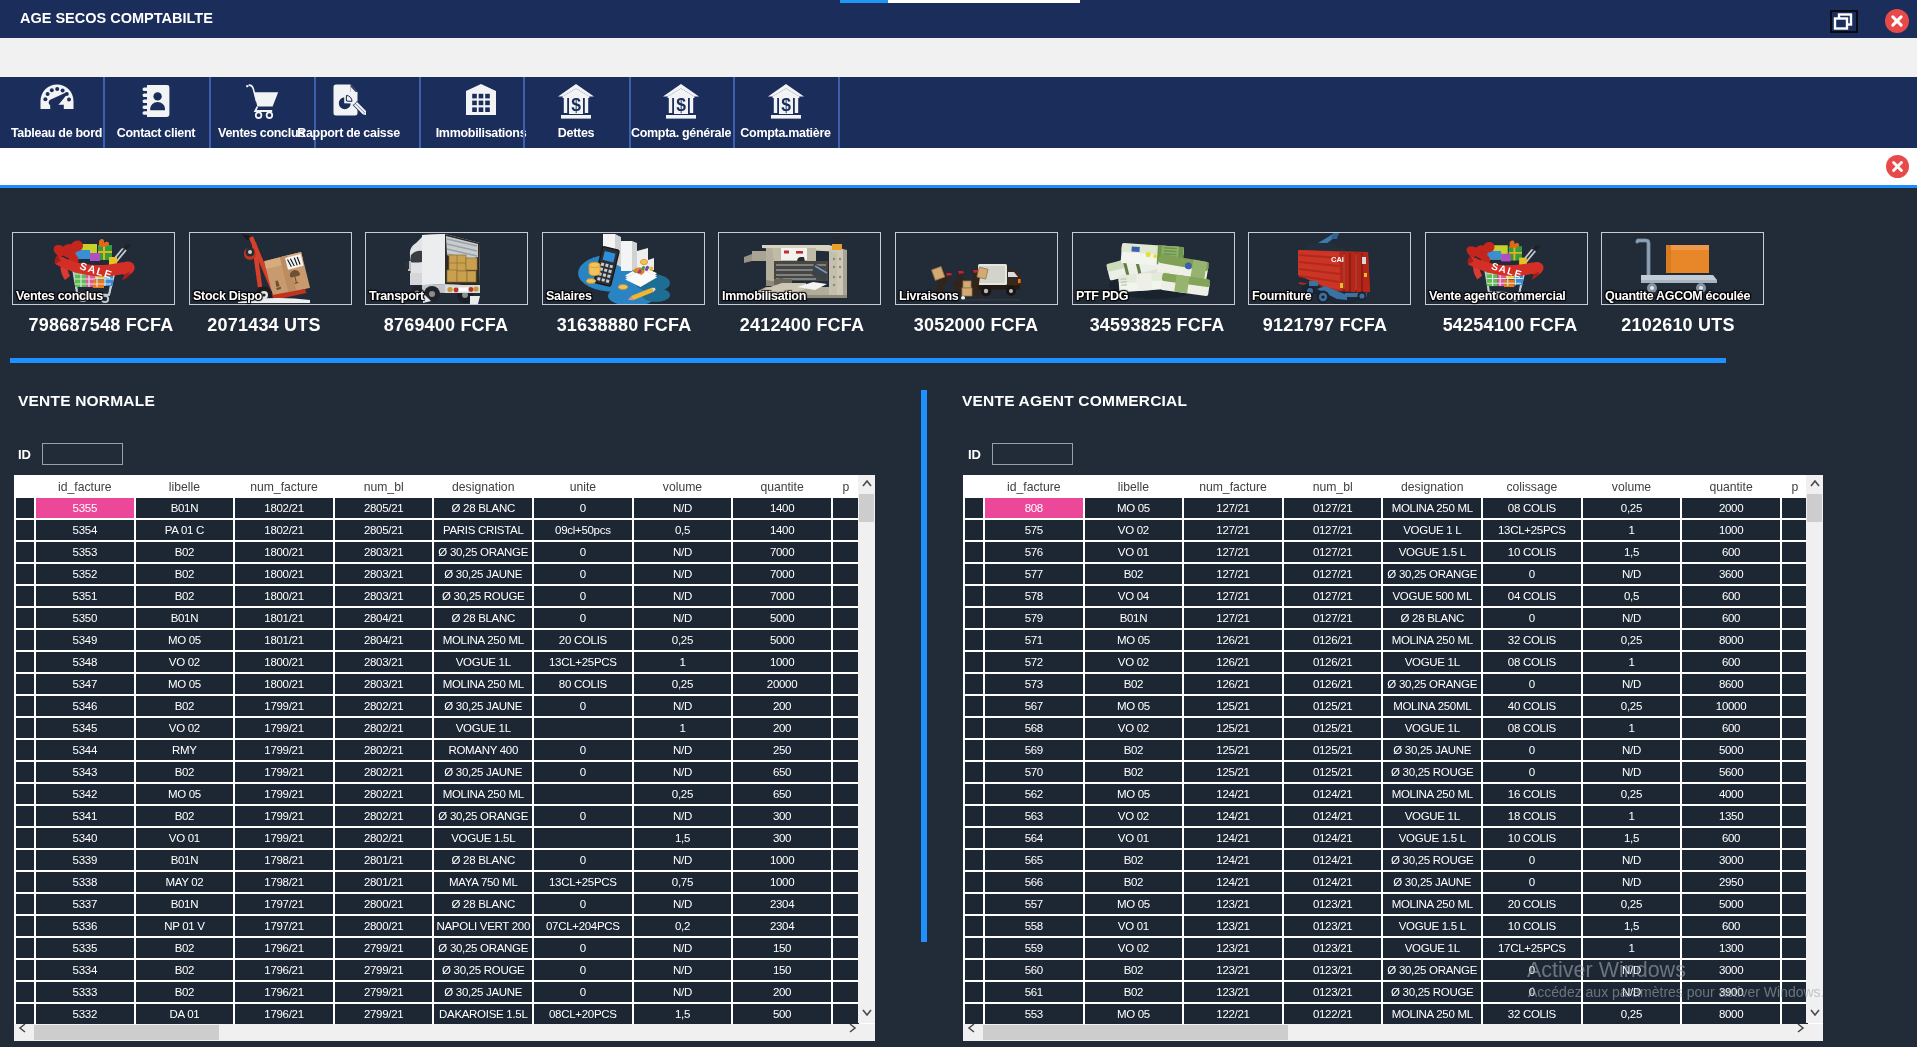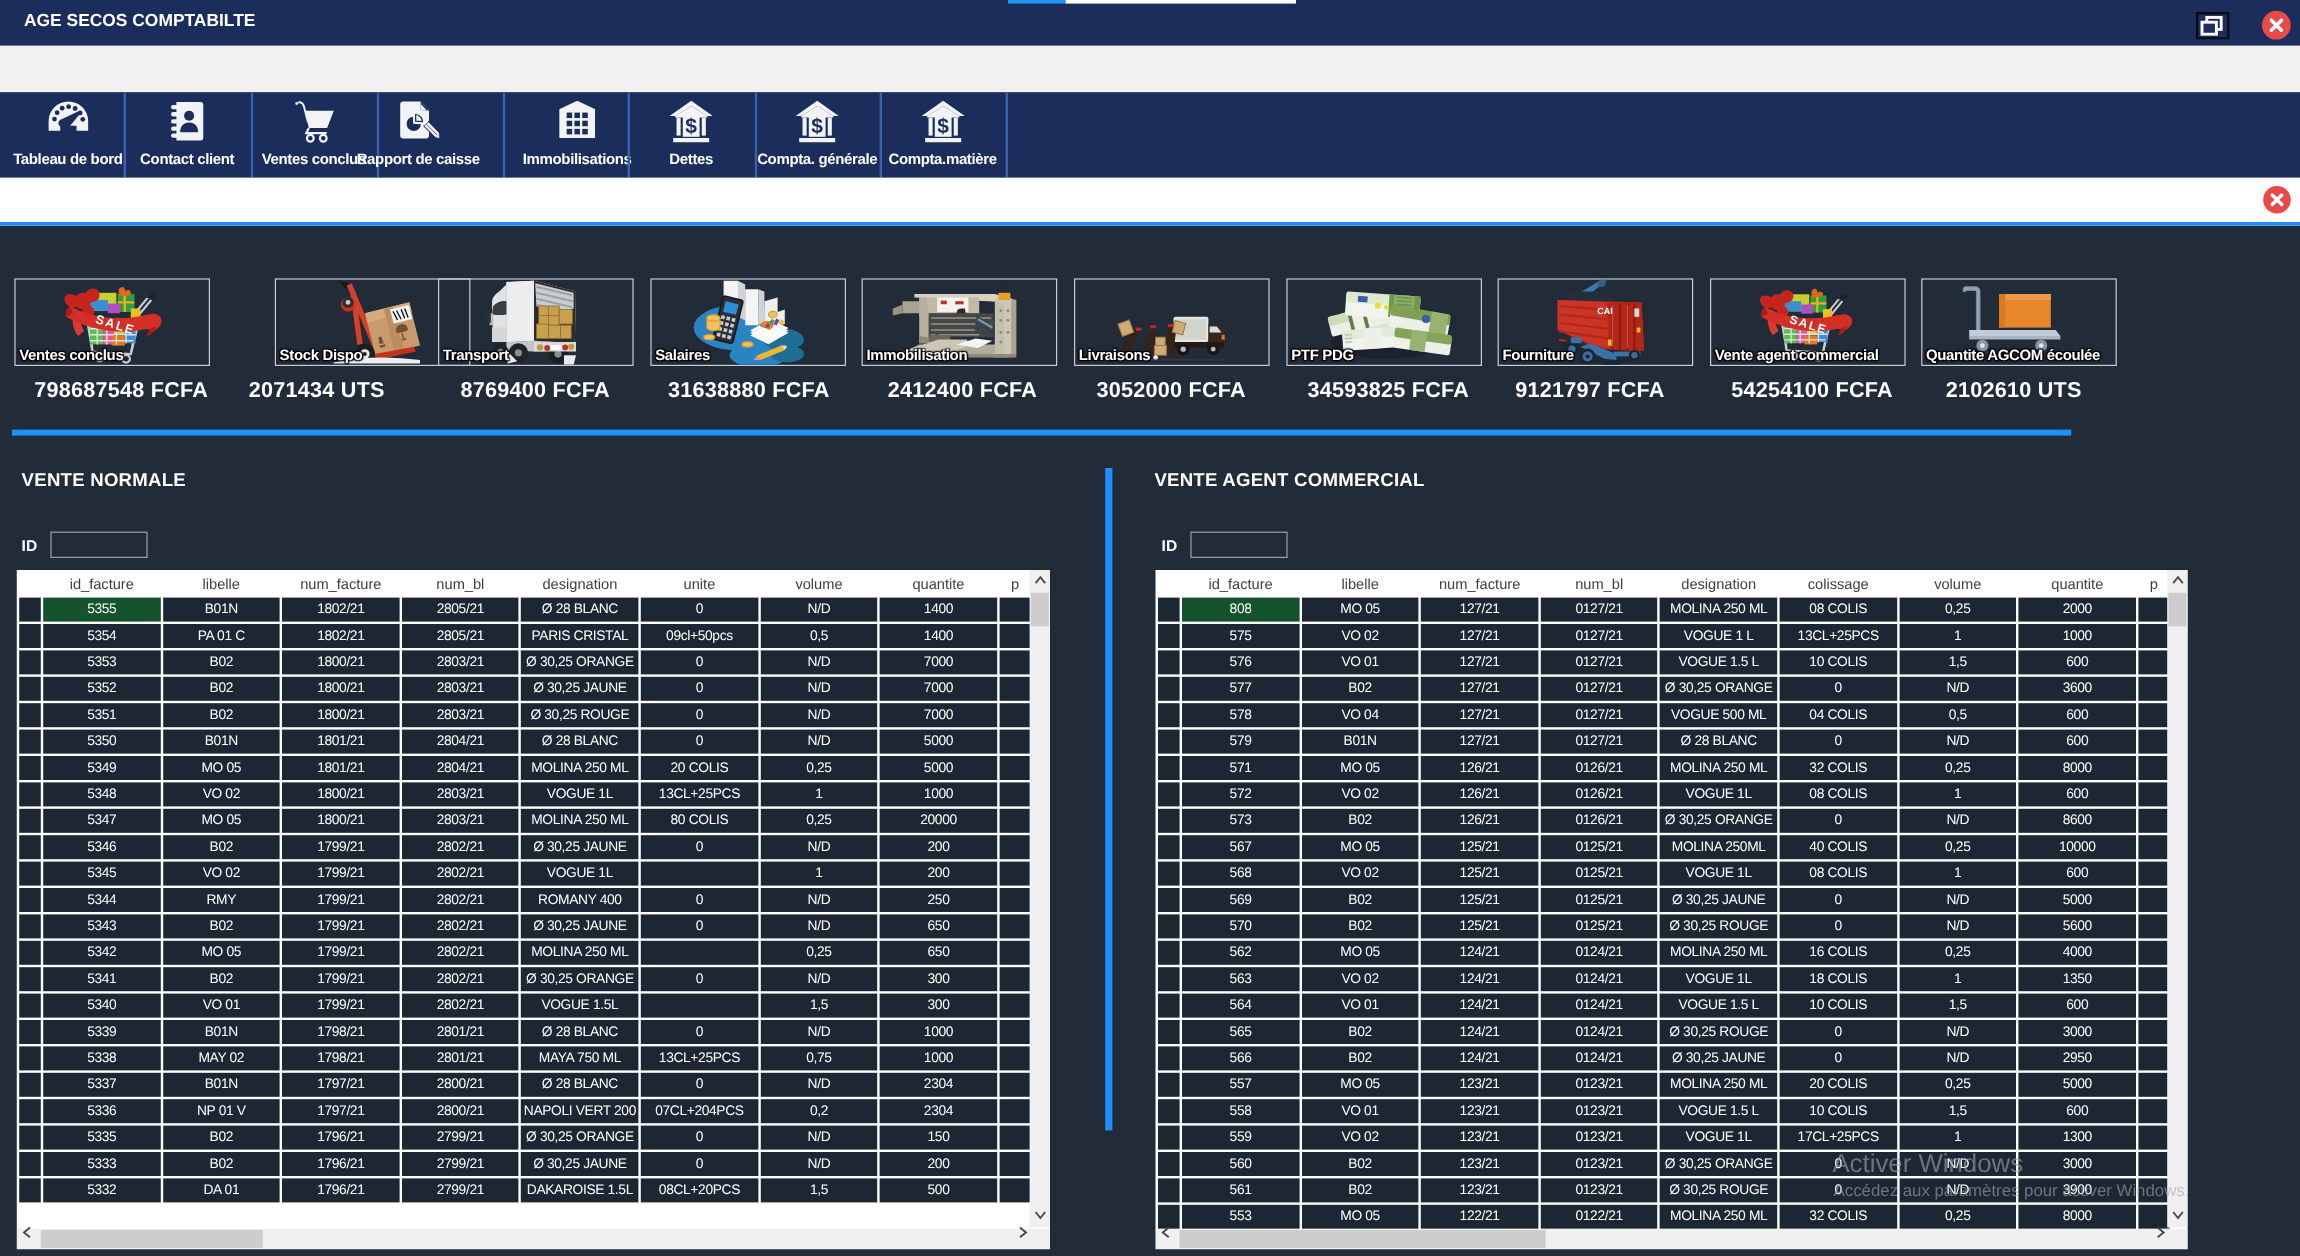--- a/index.html
+++ b/index.html
@@ -22,21 +22,21 @@
 .sectitle { top:392px; color:#fff; font-size:15.5px; font-weight:700; letter-spacing:0.2px; }
 .vsep { left:921px; top:390px; width:6px; height:552px; background:#1e90ff; }
 .idlabel { top:447px; color:#fff; font-size:13px; font-weight:700; }
 .idbox { top:443px; width:81px; height:22px; border:1px solid #98a0a8; background:#222b38; }
 .grid { position:absolute; top:475px; background:#fff; overflow:hidden; }
 table.g { border-collapse:separate; border-spacing:2px; background:#fff; table-layout:fixed; width:847px; }
 table.g td, table.g th { padding:0; font-weight:400; overflow:hidden; white-space:nowrap; }
 table.g th { background:#fff; color:#404040; font-size:12.2px; height:19px; font-weight:400; }
 table.g td { background:#1d2734; color:#fff; font-size:11.5px; letter-spacing:-0.3px; height:20px; text-align:center; }
 table.g td.rowhdr { background:#1d2734; }
-table.g td.selcell { background:#14532d; }
+table.g td.selcell { background:#ec4899; }
 .sbar { position:absolute; background:#f0f0f0; }
 .sthumb { position:absolute; background:#cdcdcd; }
 .wm1 { left:1527px; top:958px; font-size:21.5px; color:rgba(158,166,176,0.6); }
 .wm2 { left:1528px; top:984px; font-size:14px; color:rgba(158,166,176,0.6);text-align:center; }
 </style></head>
 <body>
 
 <div class="abs titlebar"></div>
 <div class="abs title-txt">AGE SECOS COMPTABILTE</div>
 <div class="abs" style="left:840px;top:0;width:48px;height:3px;background:#2196f3;"></div>
@@ -232,21 +232,21 @@
 <path d="M45 22 c18 10 42 13 65 7 l4 11 c-24 7 -50 3 -72 -9 z" fill="#d42f27"></path>
 <path d="M109 30 c7 -3 10 -1 12 2 c2 4 -1 8 -6 11 l-6 -2 z" fill="#d42f27"></path>
 <path d="M45 22 c-3 2 -4 6 -3 9 l6 -3 z" fill="#a81f18"></path>
 <path d="M112 41 l5 -2 c-1 5 -4 7 -8 8 z" fill="#a81f18"></path>
 <text x="66" y="36" font-family="Liberation Sans" font-size="10.5" font-weight="700" fill="#fff" transform="rotate(17 66 36)" letter-spacing="1.5">SALE</text>
 <circle cx="70" cy="65" r="3.2" fill="none" stroke="#c9ccd2" stroke-width="1.8"></circle>
 <circle cx="92" cy="66" r="3.2" fill="none" stroke="#c9ccd2" stroke-width="1.8"></circle>
 </g>
     </svg><div class="card-label">Ventes conclus</div></div>
 <div class="amount" style="left:-9px;">798687548 FCFA</div>
-<div class="card" style="left:189px;margin-left:40px;"><svg width="161" height="71" viewBox="0 0 161 71">
+<div class="card" style="left:189px;"><svg width="161" height="71" viewBox="0 0 161 71">
 <path d="M52 1 l8 2 3 3 -6 1 z" fill="#16181c"></path>
 <g stroke="#d4402a" stroke-width="4.5" fill="none">
 <path d="M61 4 L87 66"></path>
 <path d="M64 10 L70 54"></path>
 </g>
 <path d="M58 15 a6 6 0 1 0 8 6 l-2 -6 z" fill="#c0341e"></path>
 <circle cx="60" cy="19" r="4.5" fill="#2a2c30"></circle>
 <circle cx="60" cy="19" r="2" fill="#c8ccd0"></circle>
 <g transform="rotate(-14 97 41)">
 <rect x="78" y="23" width="38" height="37" fill="#c89a6e"></rect>
@@ -851,20 +851,32 @@
           <td>1796/21</td>
           <td>2799/21</td>
           <td>Ø 30,25 ORANGE</td>
           <td>0</td>
           <td>N/D</td>
           <td>150</td>
           <td></td>
         </tr>
         <tr>
           <td class="rowhdr"></td>
+          <td>5334</td>
+          <td>B02</td>
+          <td>1796/21</td>
+          <td>2799/21</td>
+          <td>Ø 30,25 ROUGE</td>
+          <td>0</td>
+          <td>N/D</td>
+          <td>150</td>
+          <td></td>
+        </tr>
+        <tr>
+          <td class="rowhdr"></td>
           <td>5333</td>
           <td>B02</td>
           <td>1796/21</td>
           <td>2799/21</td>
           <td>Ø 30,25 JAUNE</td>
           <td>0</td>
           <td>N/D</td>
           <td>200</td>
           <td></td>
         </tr>

